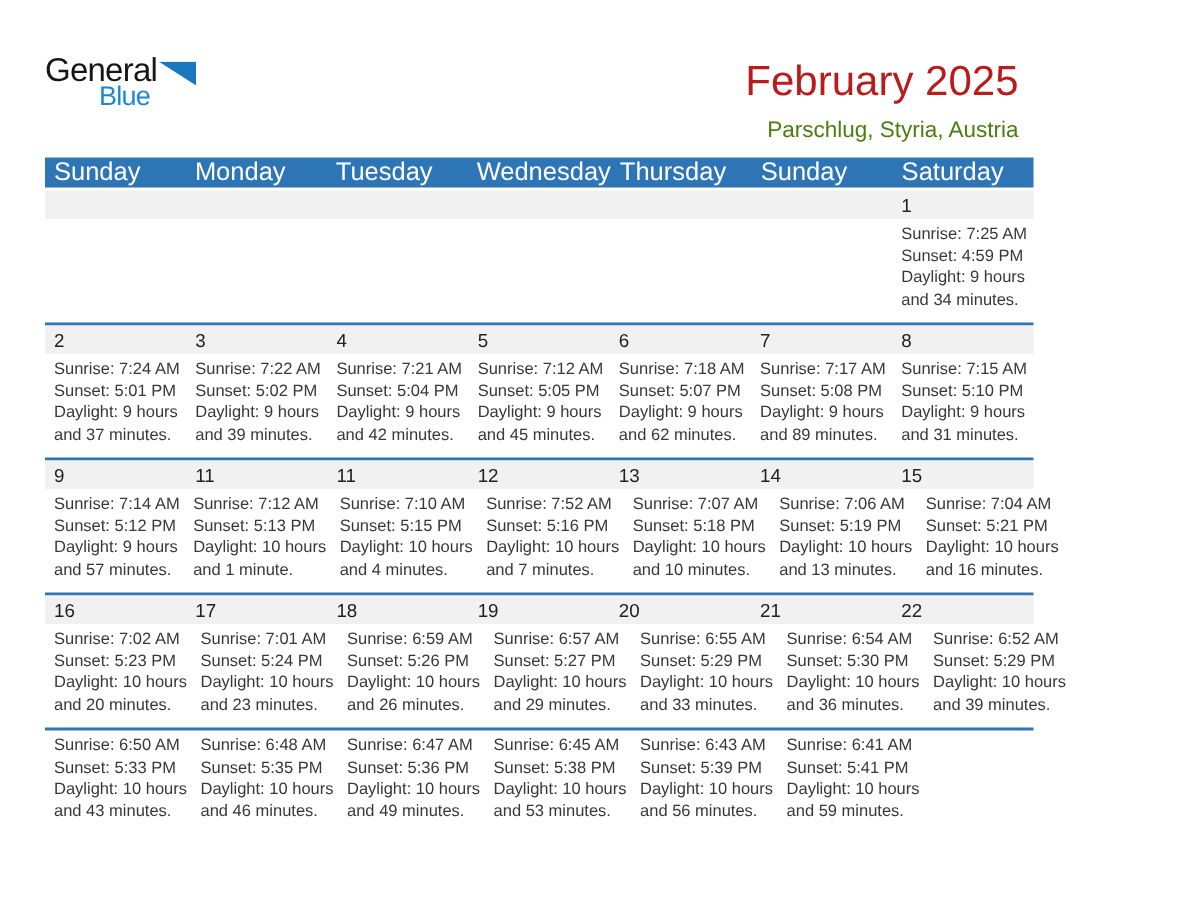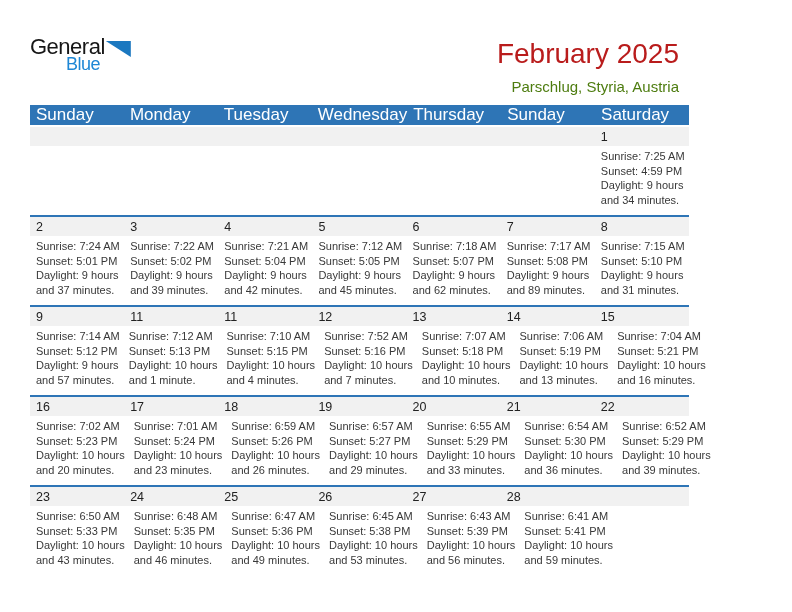--- a/index.html
+++ b/index.html
@@ -255,29 +255,20 @@
             </div>
             <div class="cell">
               <div class="line">Sunrise: 6:52 AM</div>
               <div class="line">Sunset: 5:29 PM</div>
               <div class="line">Daylight: 10 hours</div>
               <div class="line">and 39 minutes.</div>
             </div>
           </div>
         </div>
         <div class="week">
-          <div class="nums">
-            <div class="num">23</div>
-            <div class="num">24</div>
-            <div class="num">25</div>
-            <div class="num">26</div>
-            <div class="num">27</div>
-            <div class="num">28</div>
-            <div class="num"></div>
-          </div>
           <div class="cells">
             <div class="cell">
               <div class="line">Sunrise: 6:50 AM</div>
               <div class="line">Sunset: 5:33 PM</div>
               <div class="line">Daylight: 10 hours</div>
               <div class="line">and 43 minutes.</div>
             </div>
             <div class="cell">
               <div class="line">Sunrise: 6:48 AM</div>
               <div class="line">Sunset: 5:35 PM</div>

